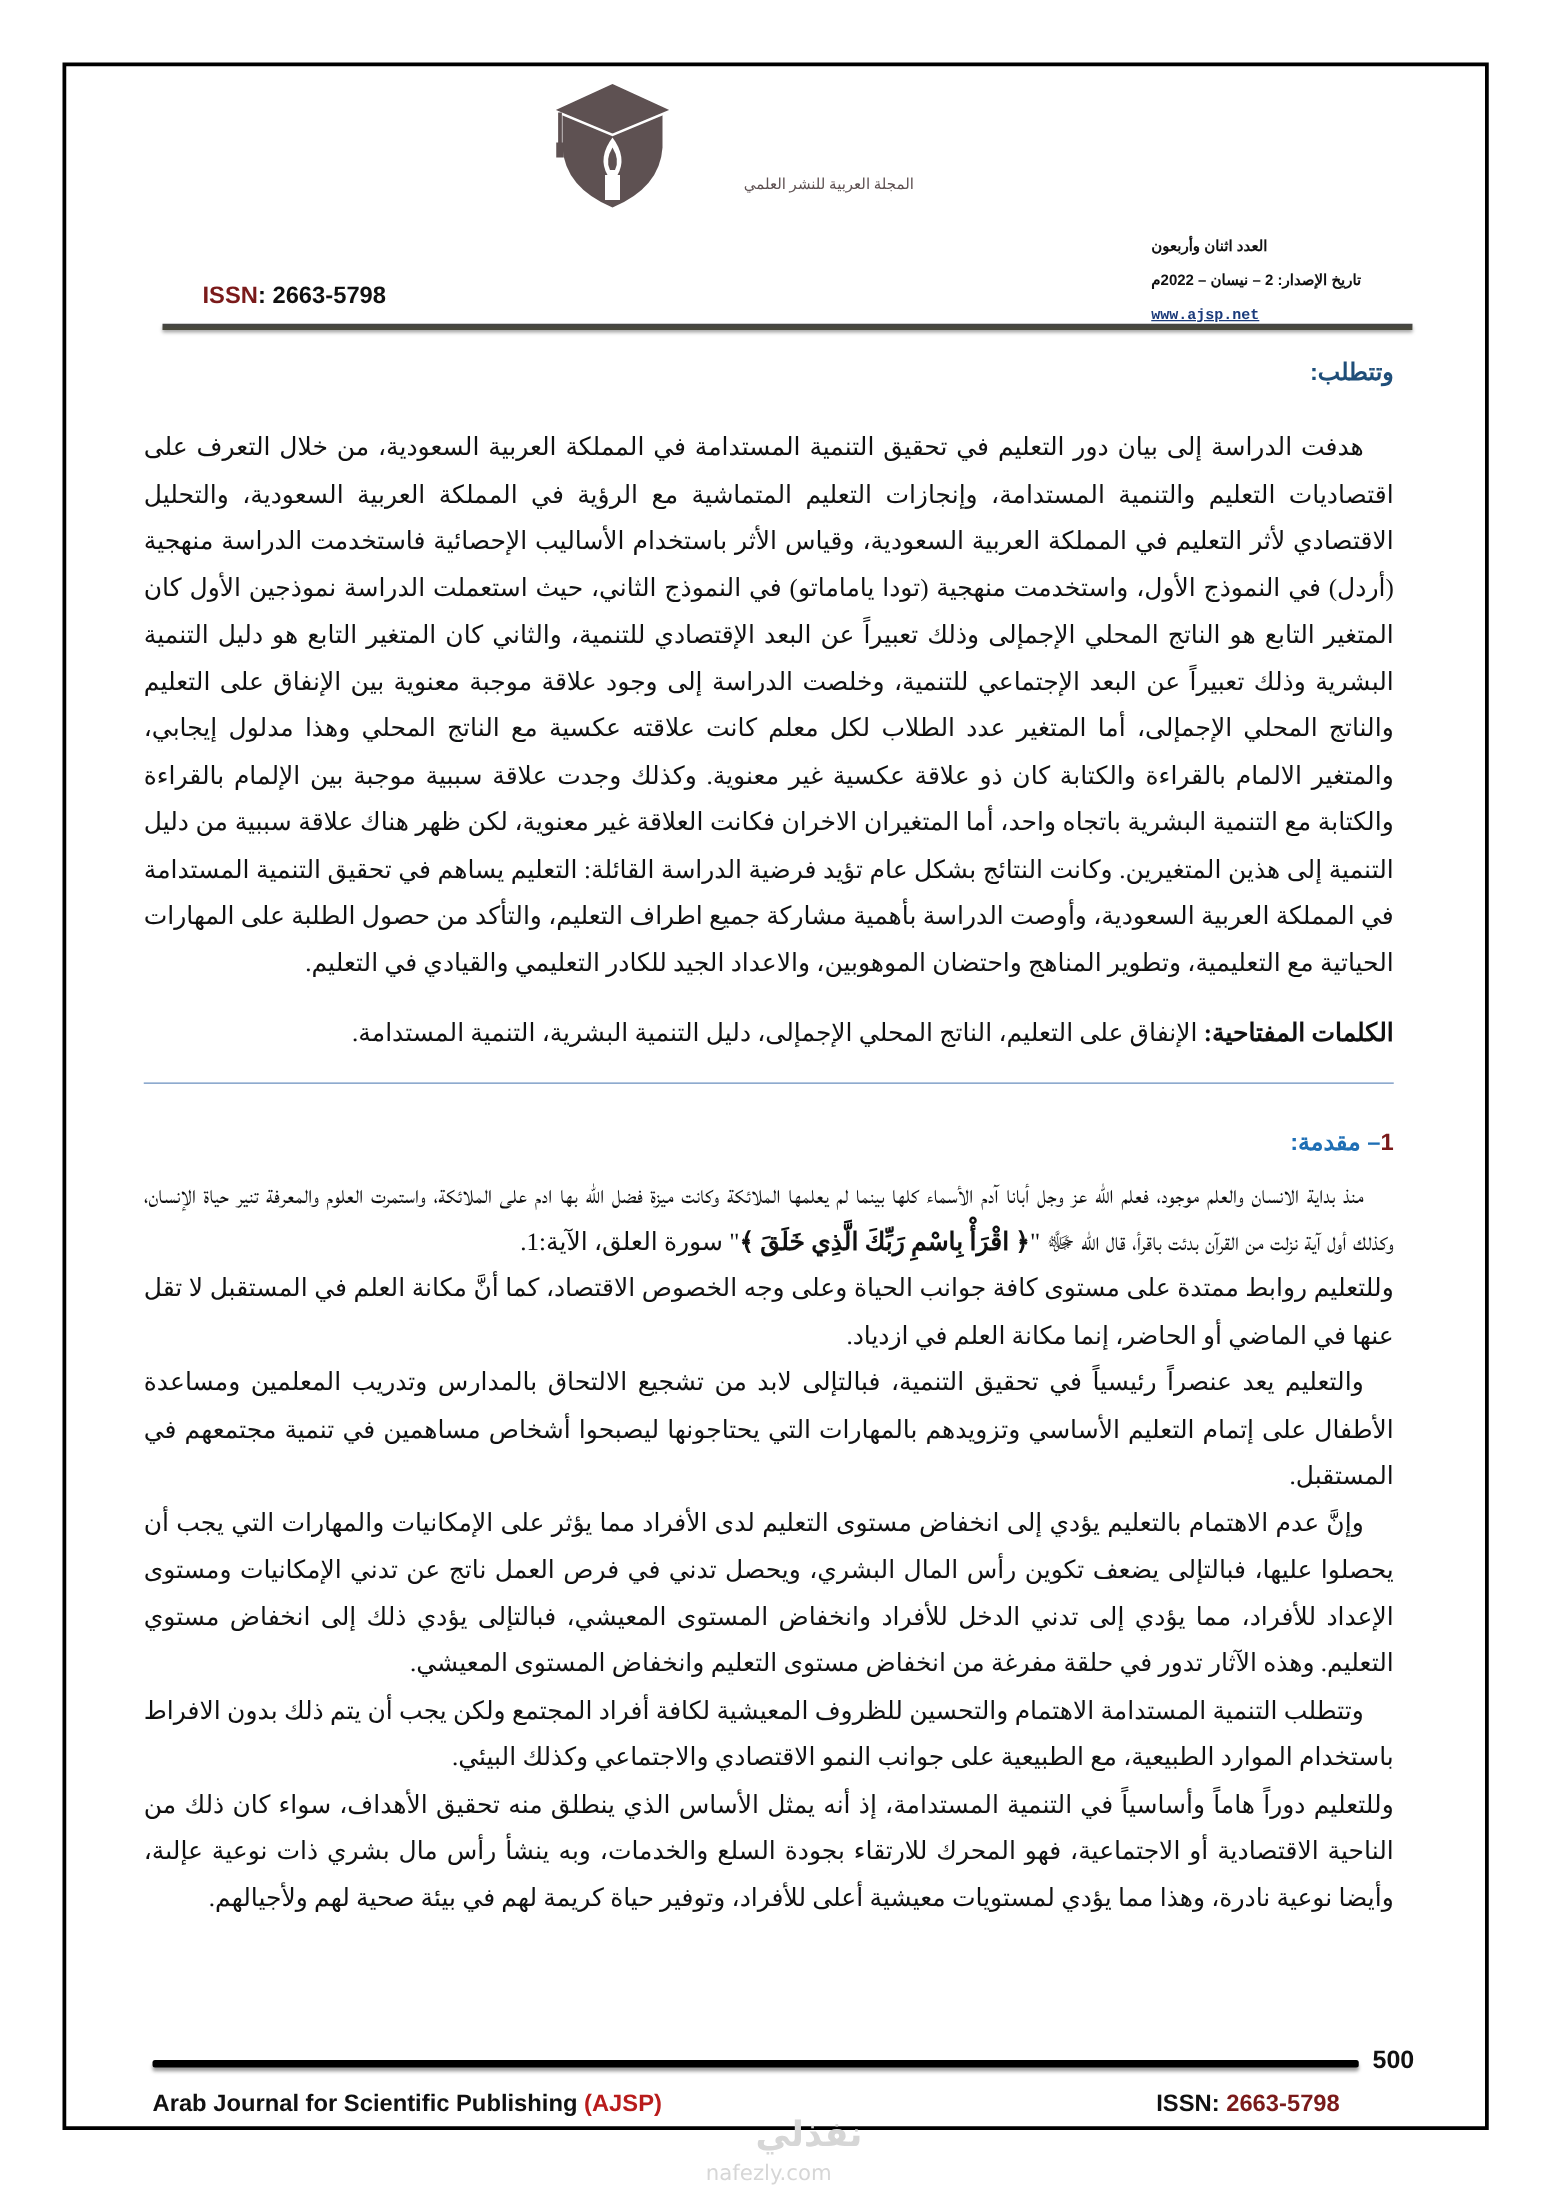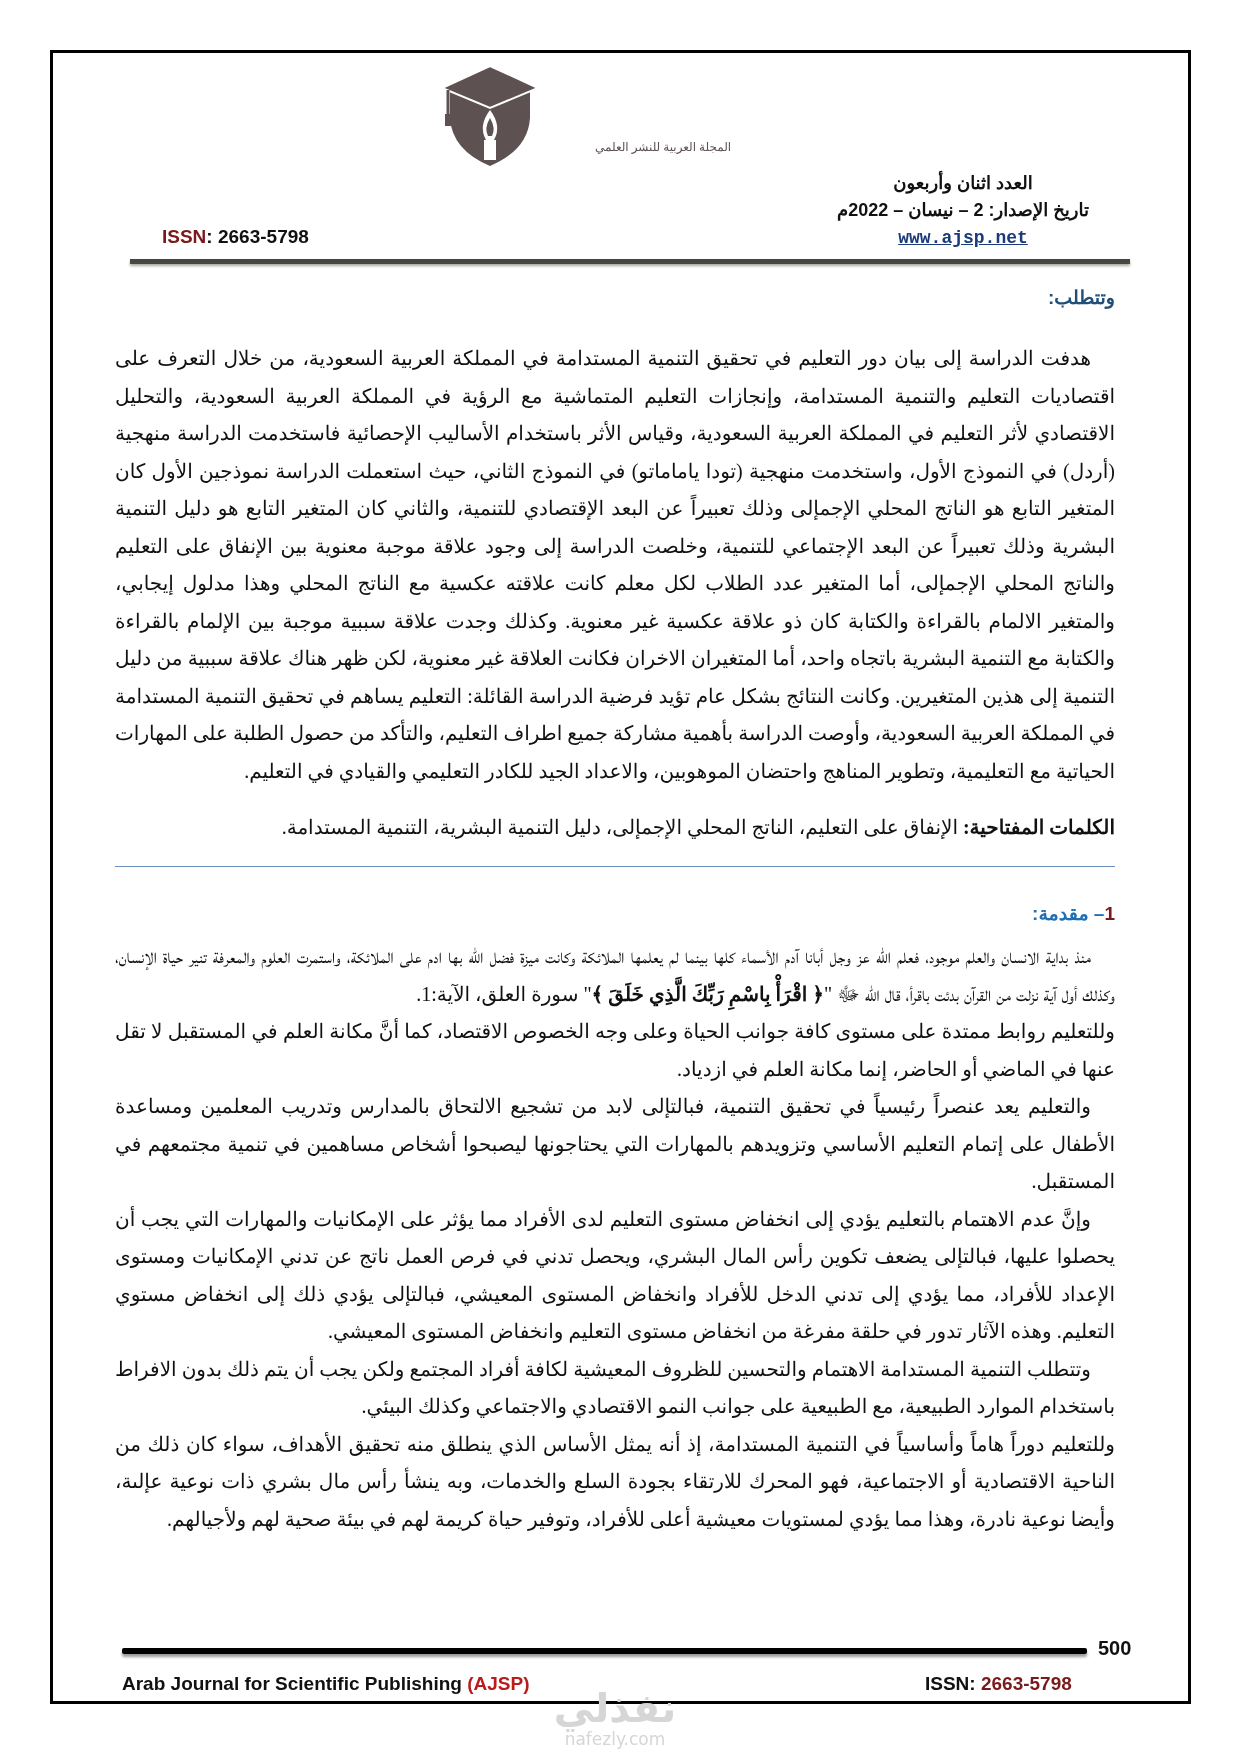--- a/index.html
+++ b/index.html
@@ -17,22 +17,22 @@
     .logo-text {
       position: absolute; left: 110px; top: 0; font-family: "DejaVu Serif", serif;
       font-size: 66px; letter-spacing: 14px; color: #5e5152; line-height: 80px;
     }
     .logo-sub {
       position: absolute; left: 120px; top: 82px; font-family: Liberation Serif, serif;
       font-size: 12px; color: #5e5152; direction: rtl; white-space: nowrap; margin-left: 35px;
     }
 
     
-    .meta { position: absolute; right: 152px; top: 170px; direction: rtl; text-align: center;
-      font-family: "Liberation Sans", sans-serif; font-weight: bold; font-size: 18px; line-height: 27px; color: #111; }
+    .meta { position: absolute; right: 152px; top: 184px; direction: rtl; text-align: left;
+      font-family: "Liberation Sans", sans-serif; font-weight: bold; font-size: 12px; line-height: 27px; color: #111; }
     .meta .url { color: #1a3a7a; text-decoration: underline; font-family: Liberation Mono, monospace; }
     .issn-top { position: absolute; left: 162px; top: 226px; font-family: "Liberation Sans", sans-serif;
       font-weight: bold; font-size: 19px; color: #111; }
     .issn-top .lbl { color: #7a1a1a; }
 
     .header-rule { position: absolute; left: 130px; top: 259px; width: 1000px; height: 5px;
       background: linear-gradient(#444, #4a4a3a); box-shadow: 0 2px 3px rgba(0,0,0,0.35); }
 
     
     .content { position: absolute; left: 115px; width: 1000px; direction: rtl; text-align: justify;
@@ -53,21 +53,21 @@
       font-weight: bold; font-size: 20px; }
     .footer-left { position: absolute; left: 122px; top: 1673px; font-family: "Liberation Sans", sans-serif;
       font-weight: bold; font-size: 19px; }
     .footer-left .abbr { color: #b91c1c; }
     .footer-right { position: absolute; left: 925px; top: 1673px; font-family: "Liberation Sans", sans-serif;
       font-weight: bold; font-size: 19px; }
     .footer-right .val { color: #7a1a1a; }
 
     .watermark { position: absolute; left: 540px; top: 1688px; width: 150px; text-align: center; color: #d6d6d6;
       font-family: "DejaVu Sans", sans-serif; }
-    .watermark .ar { font-size: 40px; font-weight: bold; line-height: 40px; direction: rtl; }
+    .watermark .ar { font-size: 28px; font-weight: bold; line-height: 40px; direction: rtl; text-align: right; }
     .watermark .en { font-size: 17px; line-height: 22px; }
   </style>
 </head>
 <body>
 
 <div class="page-frame"></div>
 
 <div class="logo">
   <svg class="logo-shield" viewBox="0 0 100 110">
     <path d="M10 30 L50 10 L90 30 L90 60 Q88 92 50 108 Q12 92 10 60 Z" fill="#5e5152"></path>

